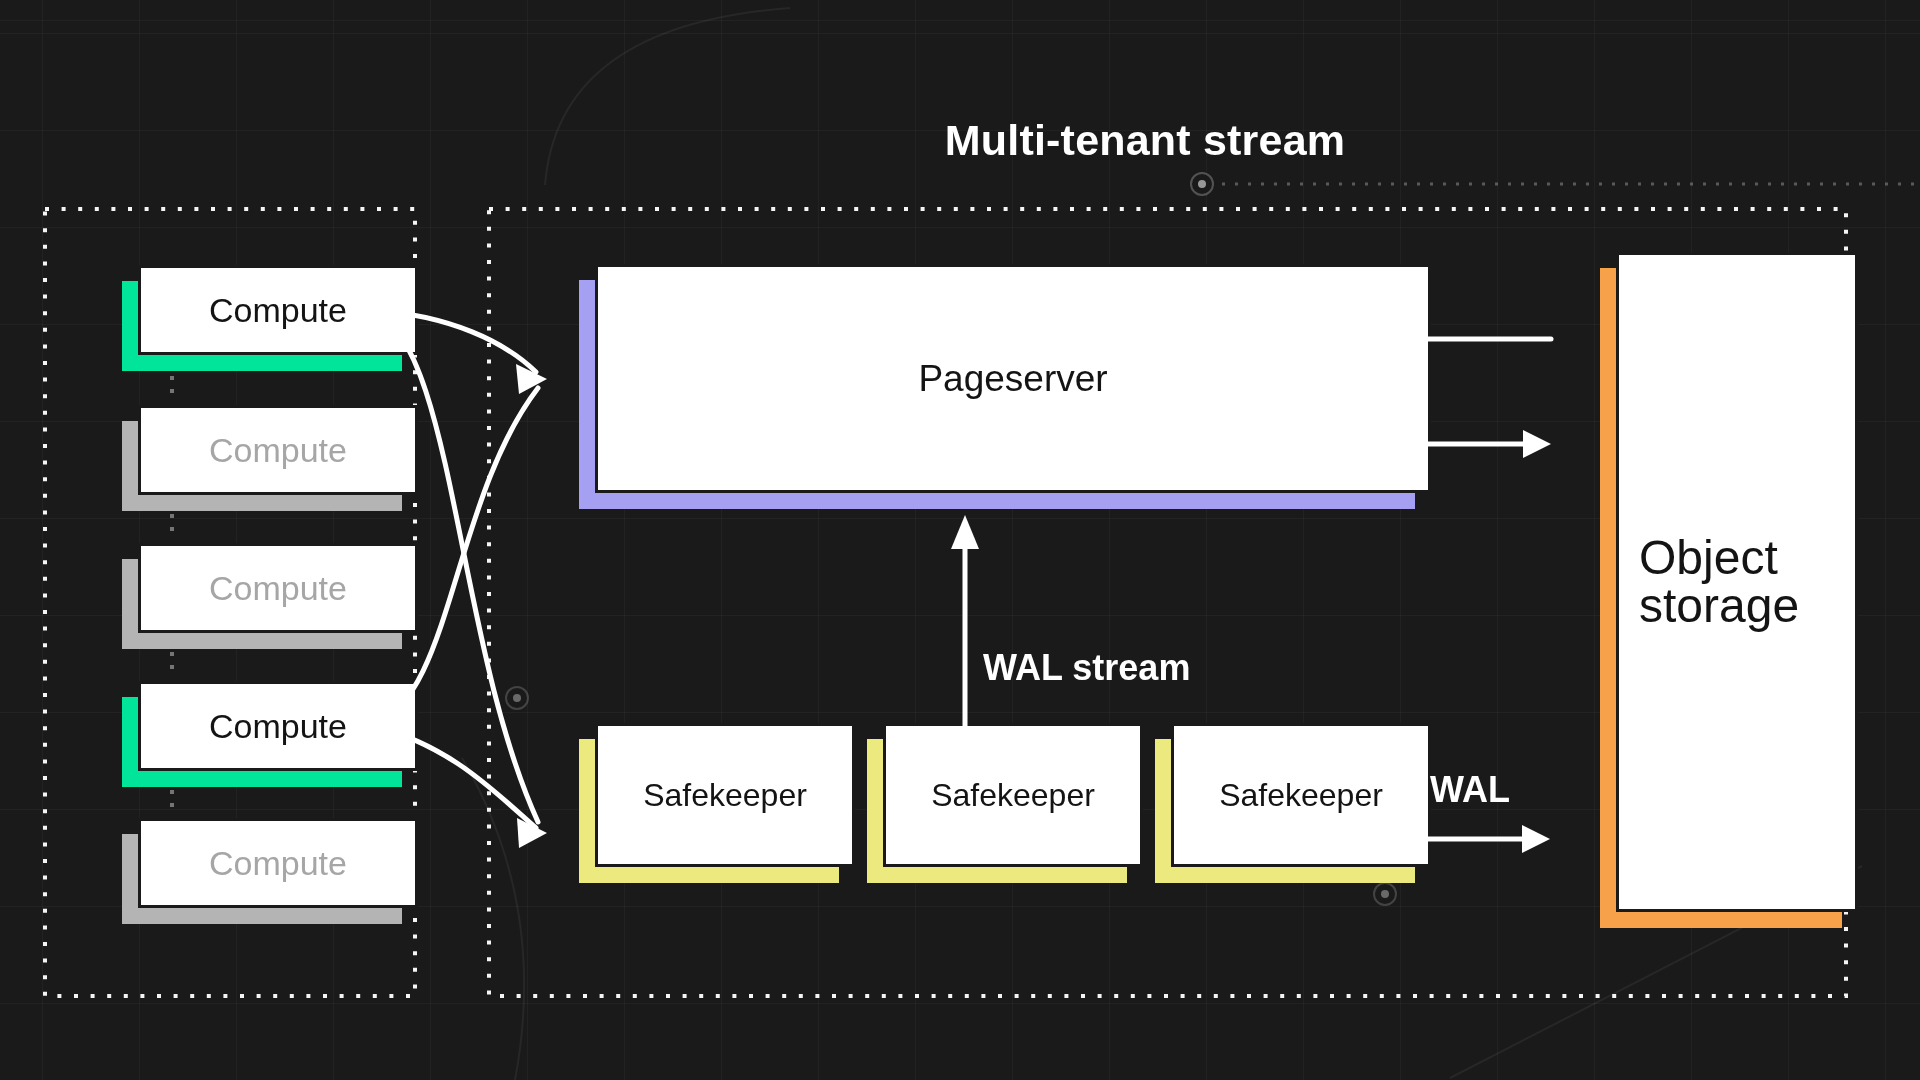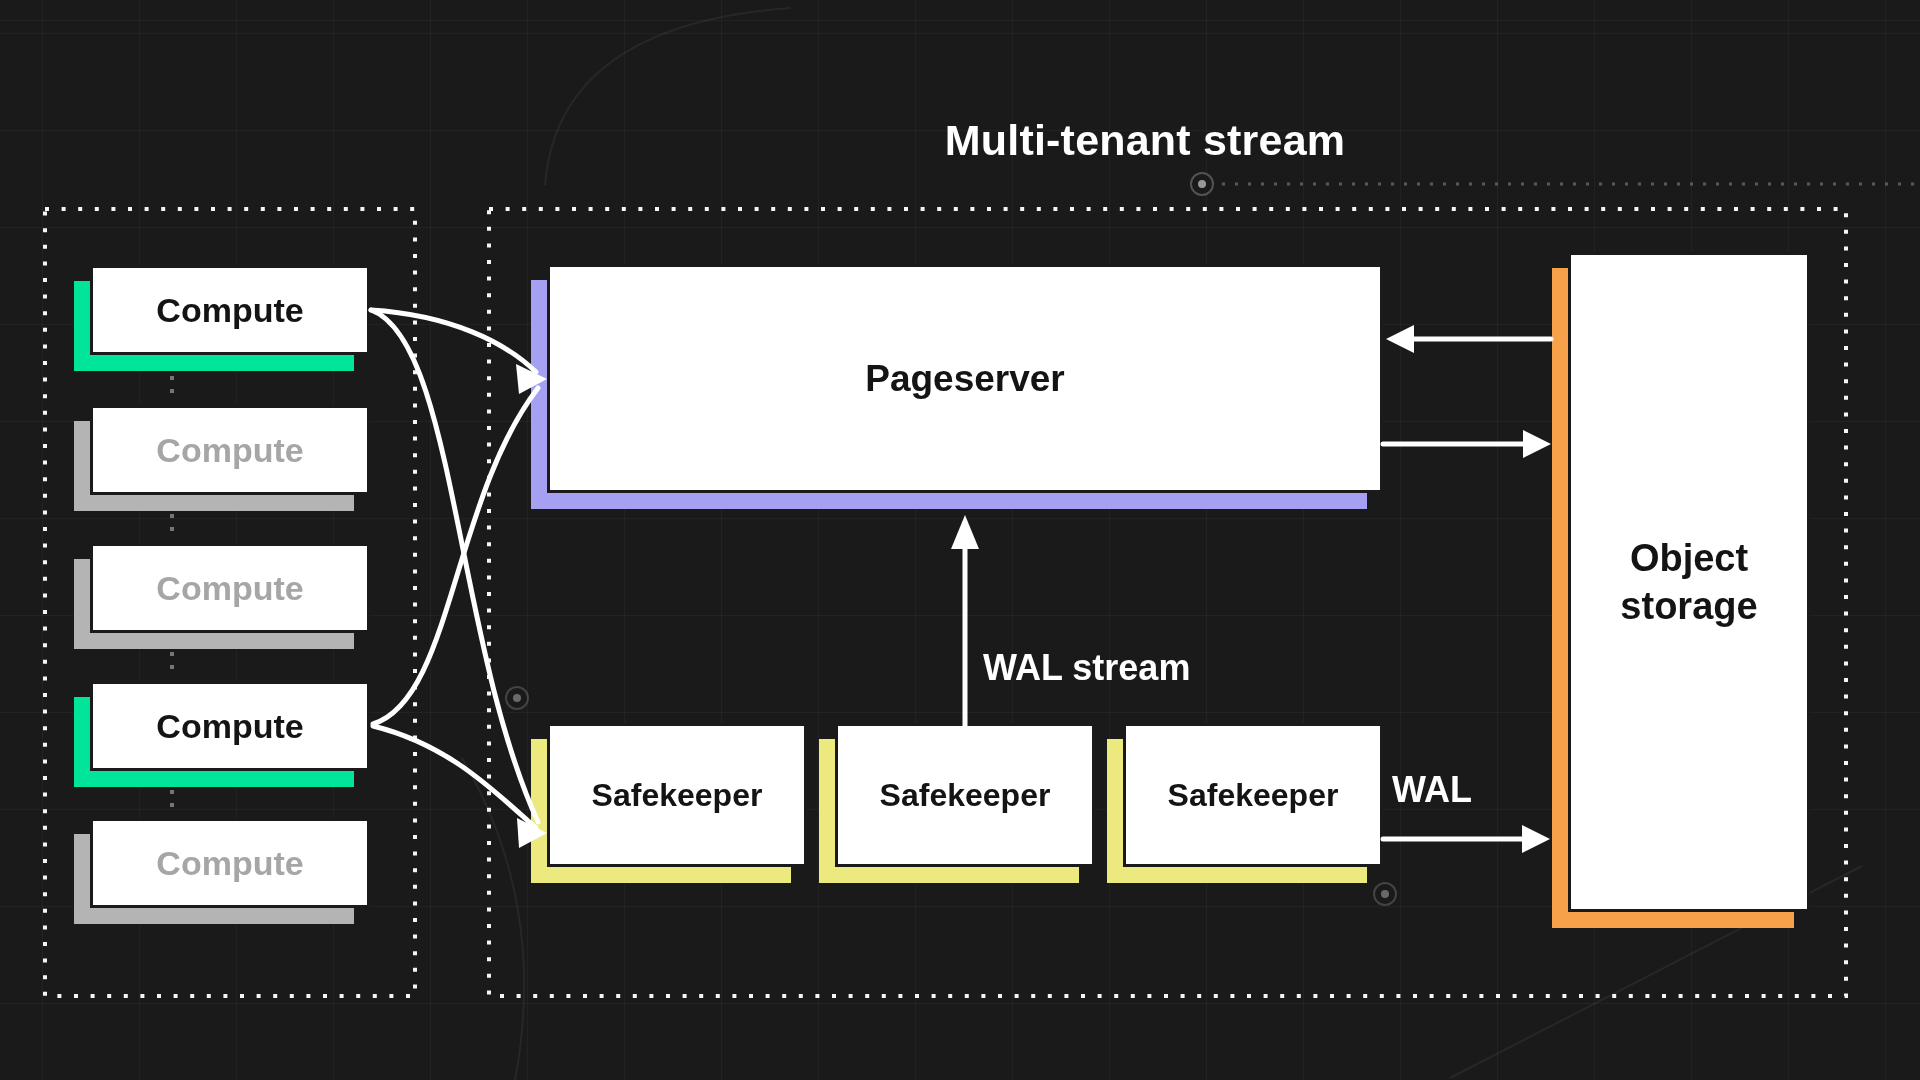--- a/index.html
+++ b/index.html
@@ -12,33 +12,33 @@
     background-position:42px 33px, 42px 33px;
     font-family:"Liberation Sans", sans-serif;
     color:#fff;
   }
   .title{
     position:absolute;font-weight:bold;font-size:43px;color:#fff;
     transform:translate(-50%,-50%);white-space:nowrap;letter-spacing:0.2px;
   }
   .panel{
     position:absolute;background:#fff;border:3px solid #1a1a1a;box-sizing:border-box;
-    display:flex;align-items:center;justify-content:center;text-align:center;
-    font-weight:bold;color:#141414;
+    display:flex;align-items:center;justify-content:center;text-align:left;
+    font-weight:normal;color:#141414;margin-left:48px;
   }
   .shadow-green{box-shadow:-16px 16px 0 0 var(--c-green,#00e599);}
   .shadow-gray{box-shadow:-16px 16px 0 0 var(--c-gray,#b4b4b4);}
   .shadow-purple{box-shadow:-16px 16px 0 0 var(--c-purple,#a6a0f2);}
   .shadow-yellow{box-shadow:-16px 16px 0 0 var(--c-yellow,#ece97e);}
   .shadow-orange{box-shadow:-16px 16px 0 0 var(--c-orange,#f7a14b);}
   .compute{left:90px;width:280px;height:90px;font-size:34px;}
   .compute.inactive{color:#a6a6a6;}
   .pageserver{left:547px;top:264px;width:836px;height:229px;font-size:37px;}
   .safekeeper{top:723px;width:260px;height:144px;font-size:32px;}
-  .objstore{left:1568px;top:252px;width:242px;height:660px;font-size:38px;line-height:48px;padding:0 12px;}
+  .objstore{left:1568px;top:252px;width:242px;height:660px;font-size:48px;line-height:48px;padding:0 20px;}
   .flowlabel{
     position:absolute;font-weight:bold;font-size:36px;color:#fff;white-space:nowrap;
   }
   svg.overlay{position:absolute;left:0;top:0;pointer-events:none;}
   .z1{z-index:1}.z2{z-index:2}.z3{z-index:3}.z4{z-index:4}.z5{z-index:5}
 </style>
 </head>
 <body>
 
 <div class="canvas">
@@ -125,15 +125,15 @@
       <polygon points="547,379 516,364 519,394"></polygon>
       <polygon points="547,833 517,818 519,848"></polygon>
       <polygon points="965,515 951,549 979,549"></polygon>
       <polygon points="1386,339 1414,325 1414,353"></polygon>
       <polygon points="1551,444 1523,430 1523,458"></polygon>
       <polygon points="1550,839 1522,825 1522,853"></polygon>
     </g>
   </svg>
 
   <div class="flowlabel z5" style="left:983px;top:619px;margin-top:28px;">WAL stream</div>
-  <div class="flowlabel z5" style="left:1392px;top:769px;">WAL</div>
+  <div class="flowlabel z5" style="left:1430px;top:769px;">WAL</div>
 
 </div>
 
 </body></html>

